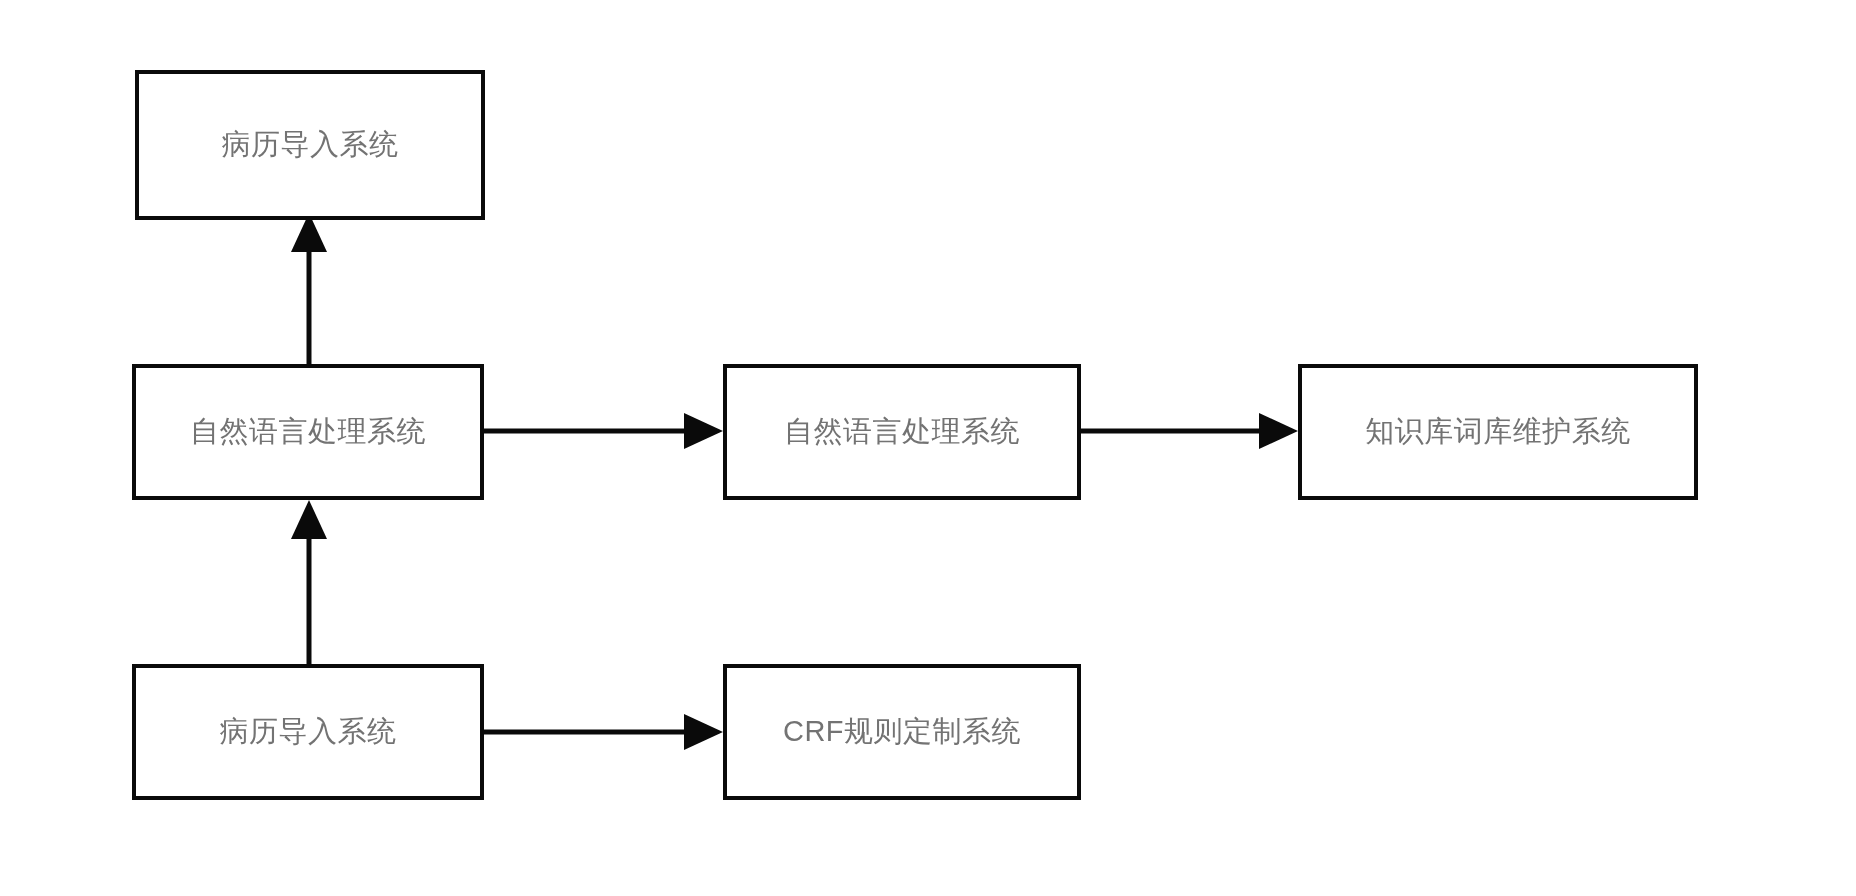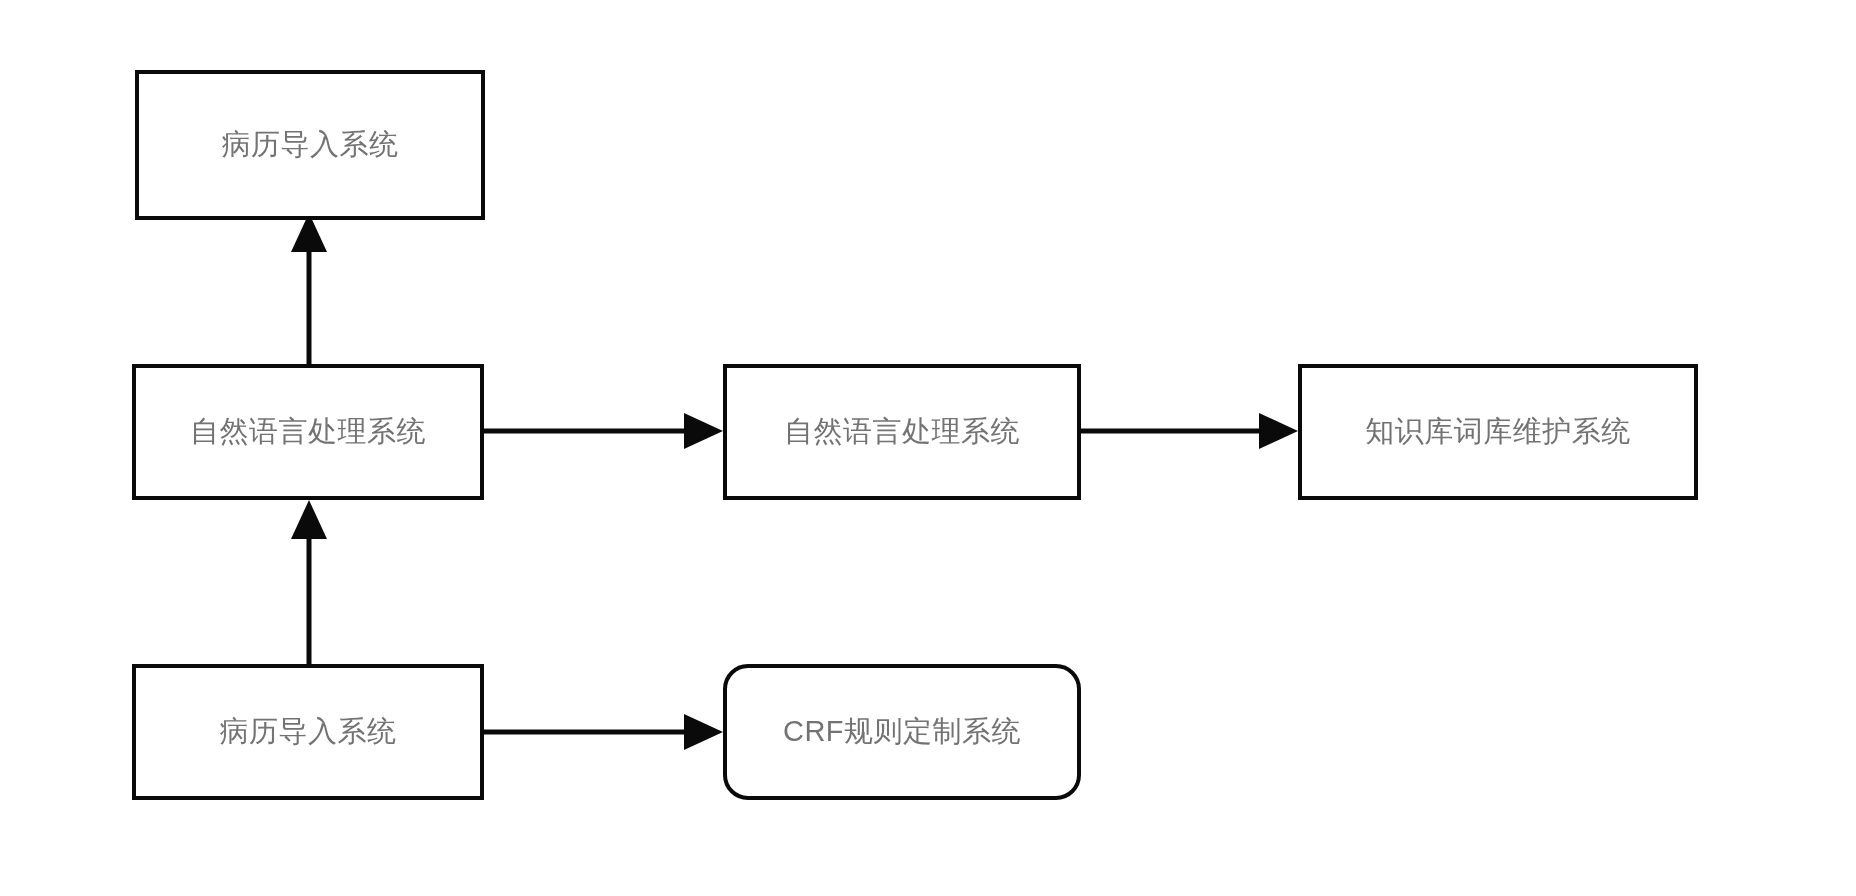--- a/index.html
+++ b/index.html
@@ -95,17 +95,17 @@
   </div>
 
   <div class="node-box" style="left:1298px; top:364px; width:400px; height:136px;">
     <span class="node-label">知识库词库维护系统</span>
   </div>
 
   <div class="node-box" style="left:132px; top:664px; width:352px; height:136px;">
     <span class="node-label">病历导入系统</span>
   </div>
 
-  <div class="node-box" style="left:723px; top:664px; width:358px; height:136px;border-radius:25px;">
+  <div class="node-box" style="left:723px; top:664px; width:358px; height:136px;">
     <span class="node-label">CRF规则定制系统</span>
   </div>
 
 </div>
 
 </body></html>

